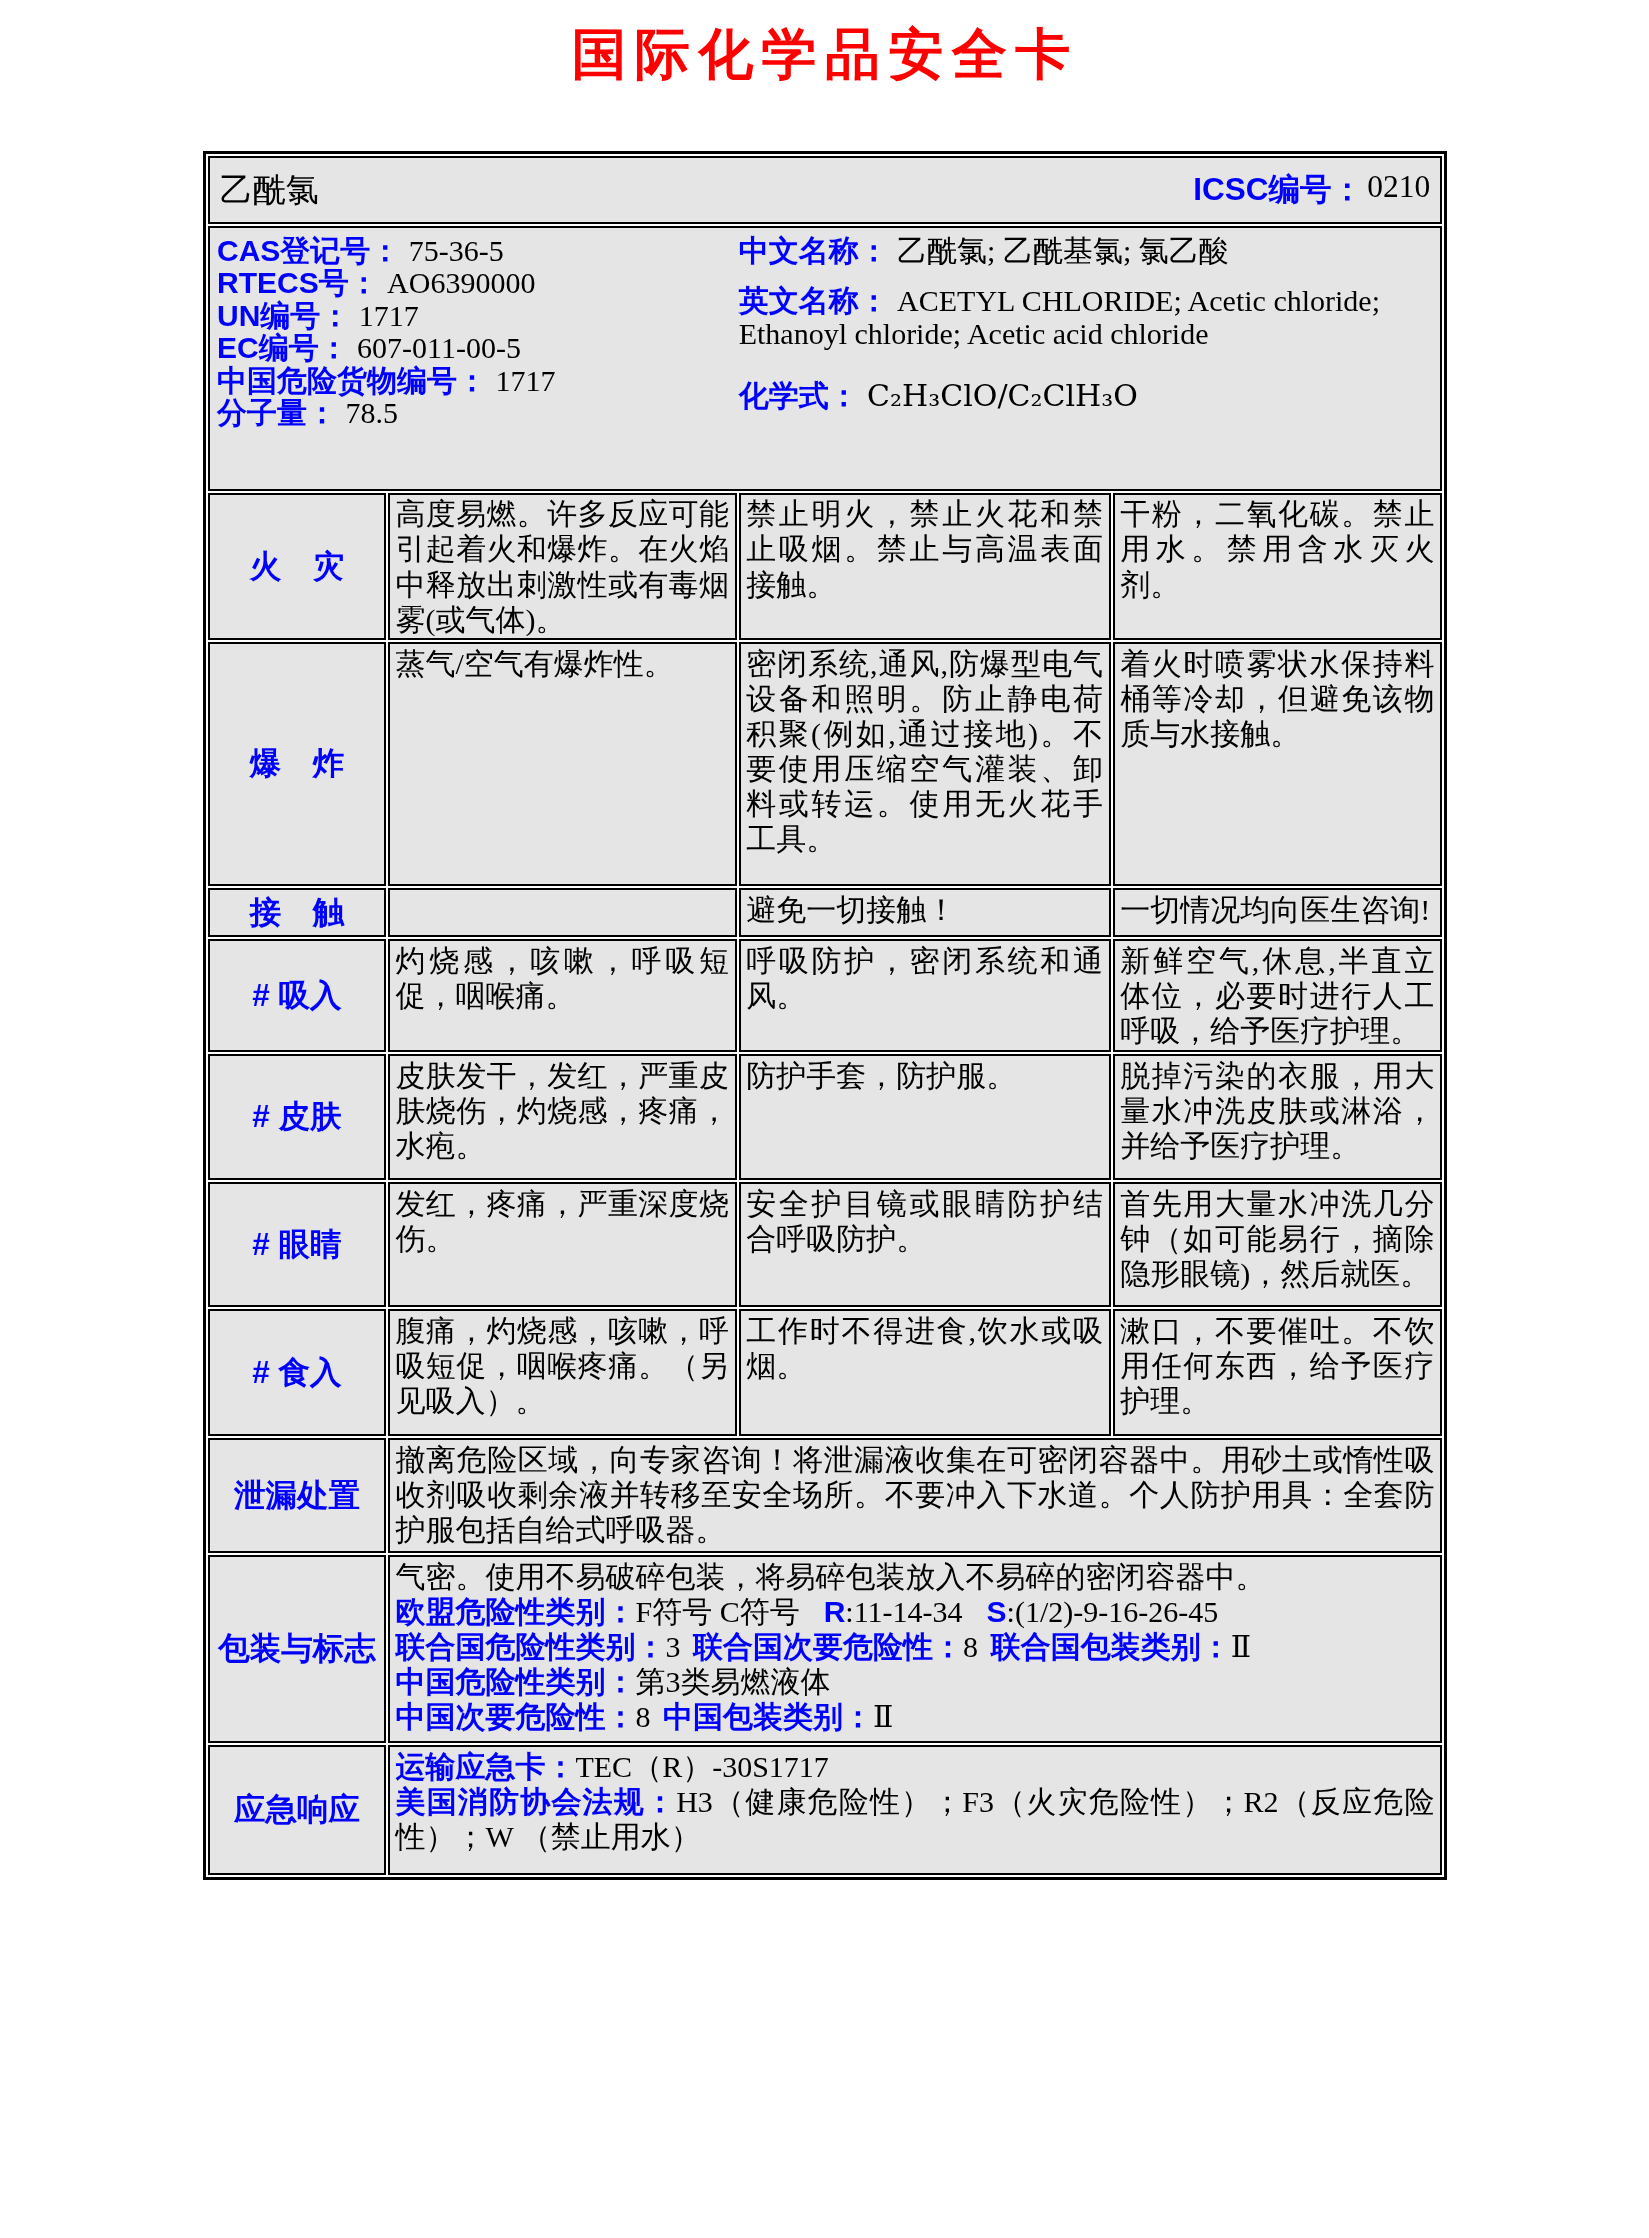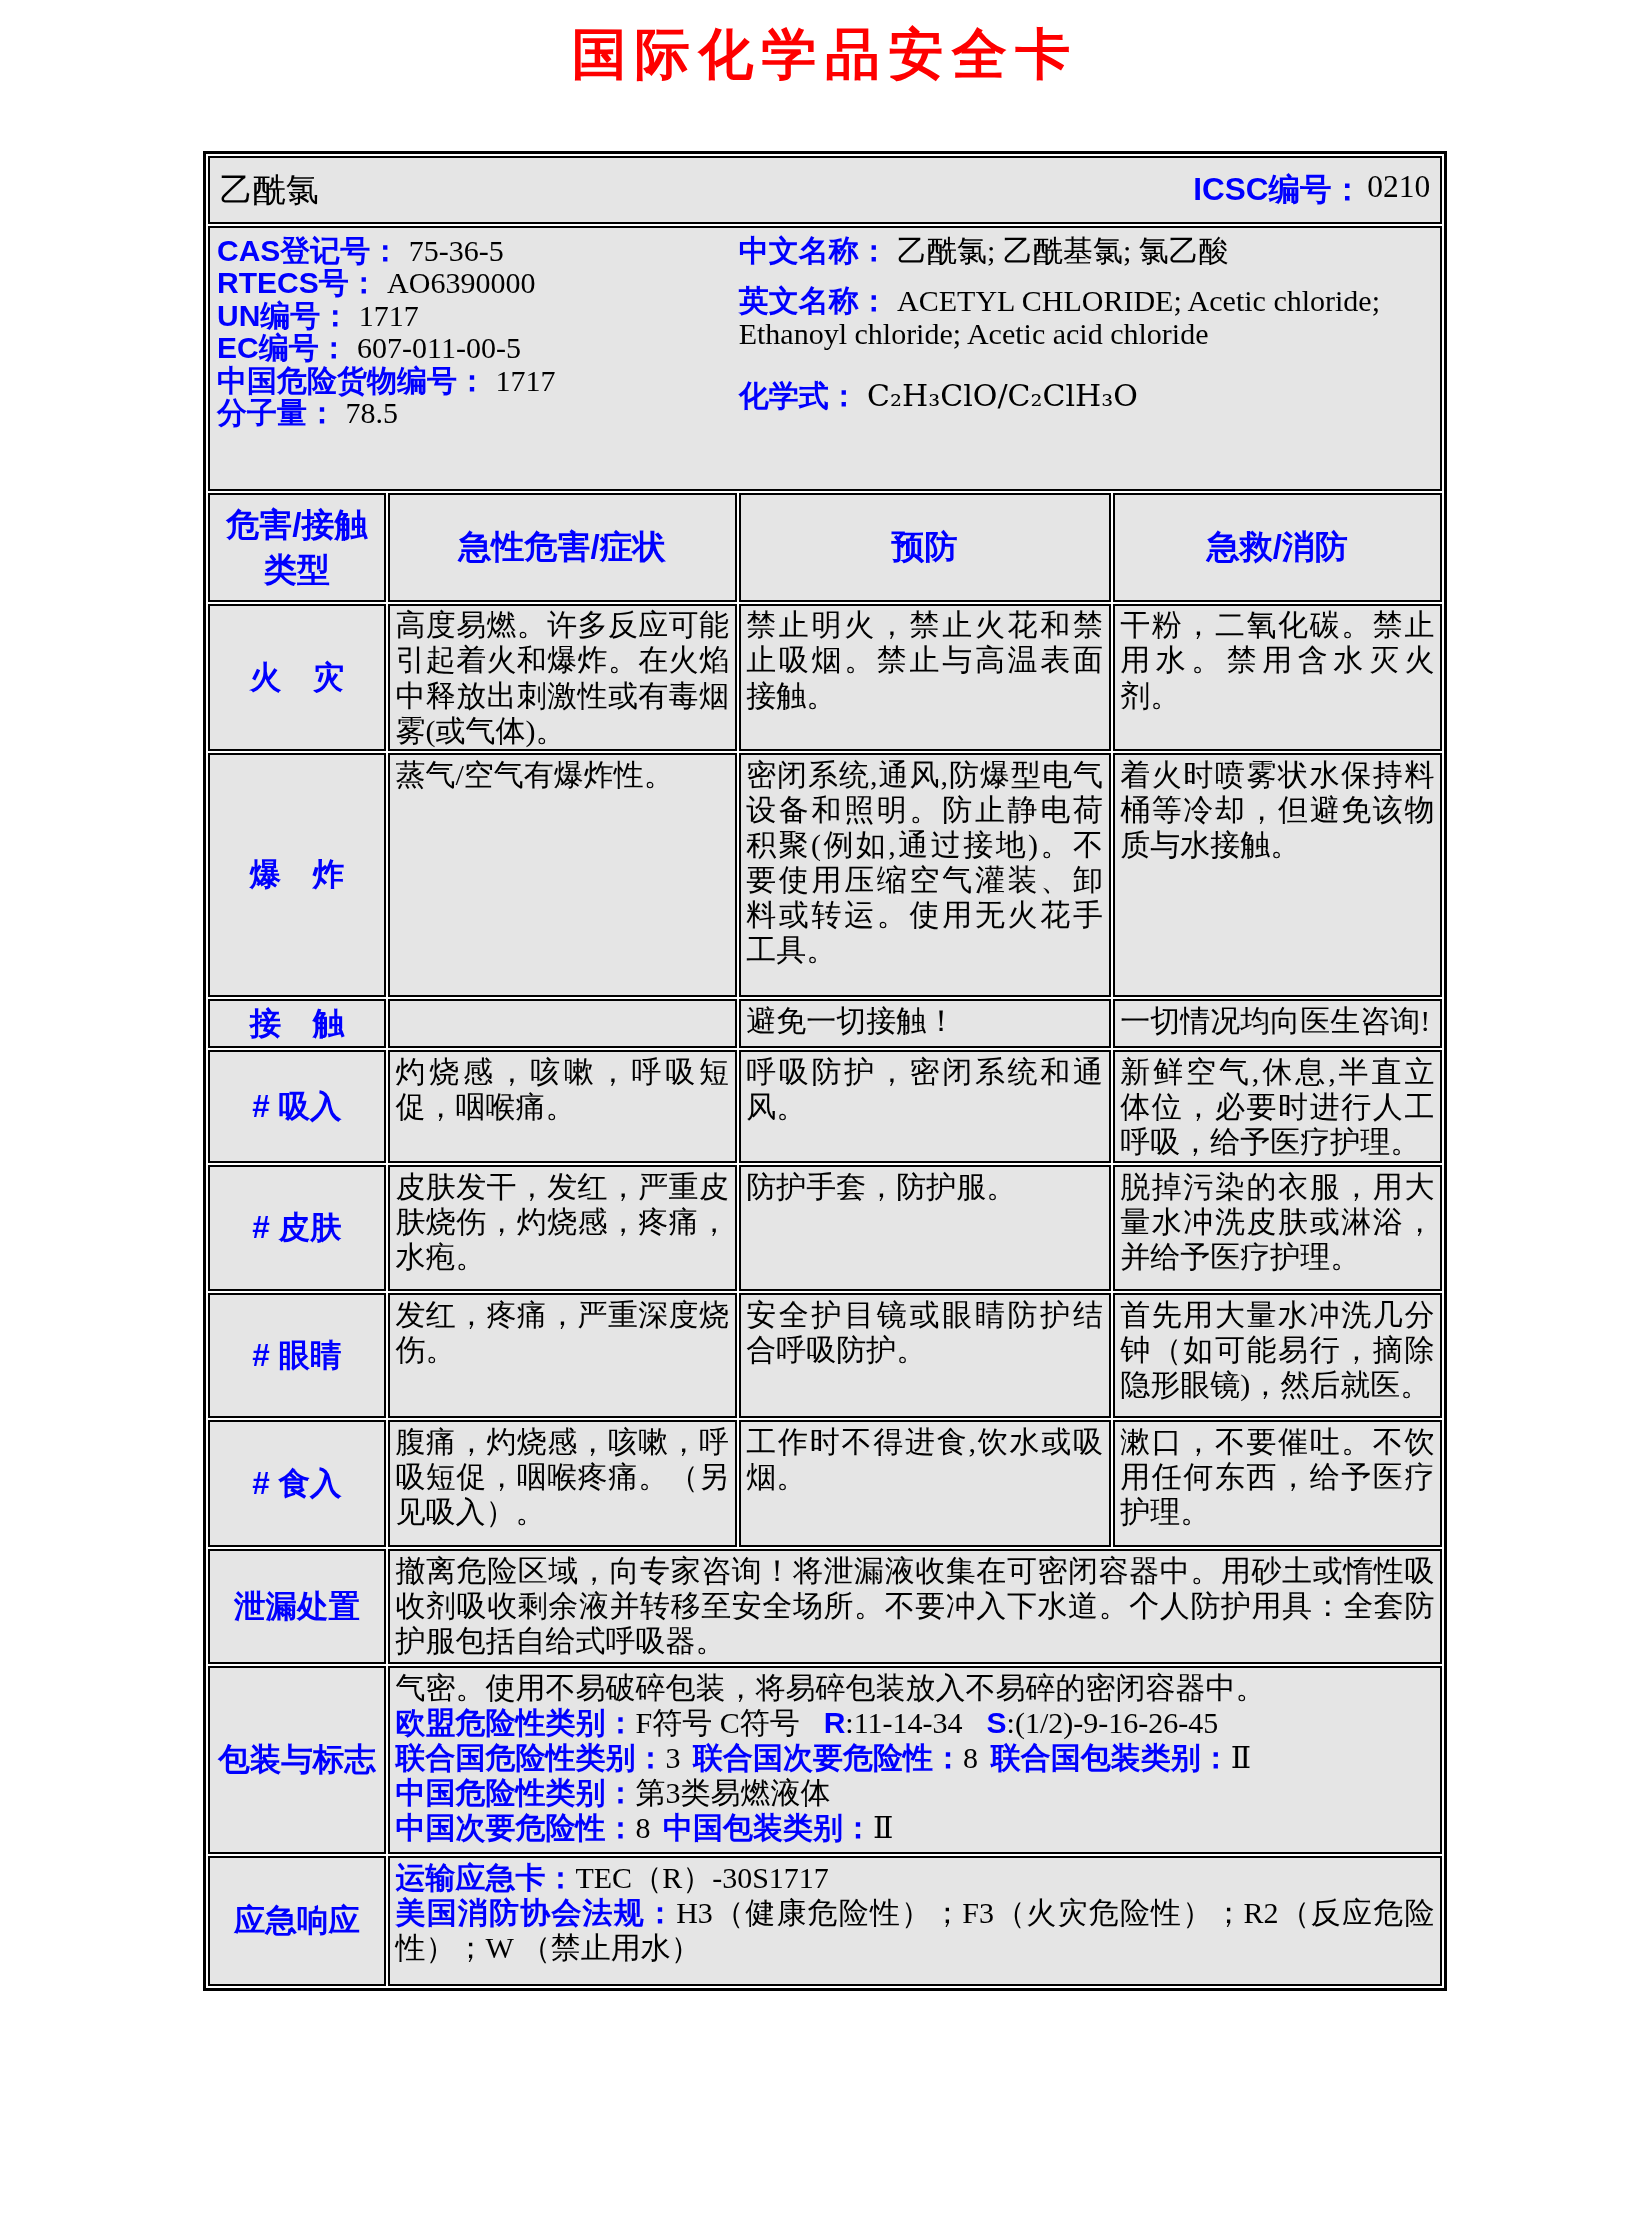--- a/index.html
+++ b/index.html
@@ -137,26 +137,20 @@
           </div>
           <div class="info-right">
             <div class="info-line line-cn"><span class="lbl blue">中文名称：</span><span class="val">乙酰氯; 乙酰基氯; 氯乙酸</span></div>
             <div class="info-line line-en"><span class="lbl blue">英文名称：</span><span class="val">ACETYL CHLORIDE; Acetic chloride; Ethanoyl chloride; Acetic acid chloride</span></div>
             <div class="info-line line-formula"><span class="lbl blue">化学式：</span><span class="val formula-val">C₂H₃ClO/C₂ClH₃O</span></div>
           </div>
         </div>
       </td>
     </tr>
 
-    <tr class="rh">
-      <td class="hdr">危害/接触 类型</td>
-      <td class="hdr">急性危害/症状</td>
-      <td class="hdr">预防</td>
-      <td class="hdr">急救/消防</td>
-    </tr>
 
     <tr class="r-fire">
       <td class="rowlbl">火　灾</td>
       <td class="body">高度易燃。许多反应可能引起着火和爆炸。在火焰中释放出刺激性或有毒烟雾(或气体)。</td>
       <td class="body">禁止明火，禁止火花和禁止吸烟。禁止与高温表面接触。</td>
       <td class="body">干粉，二氧化碳。禁止用水。禁用含水灭火剂。</td>
     </tr>
 
     <tr class="r-exp">
       <td class="rowlbl">爆　炸</td>

